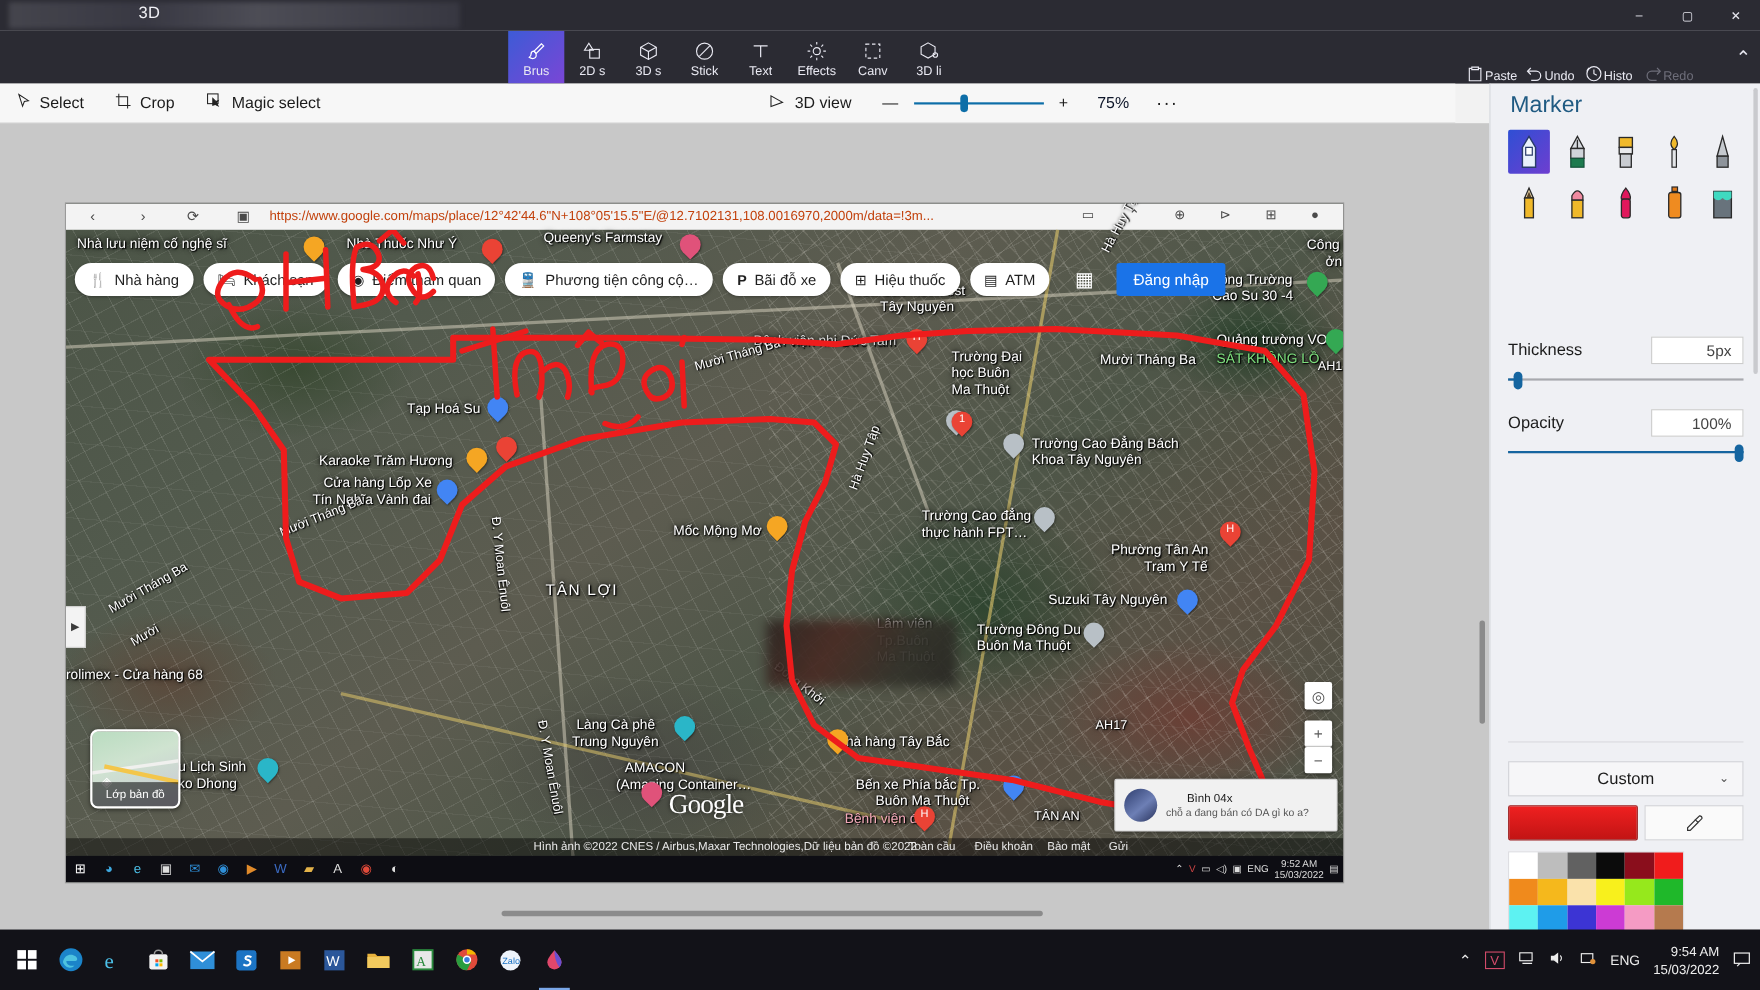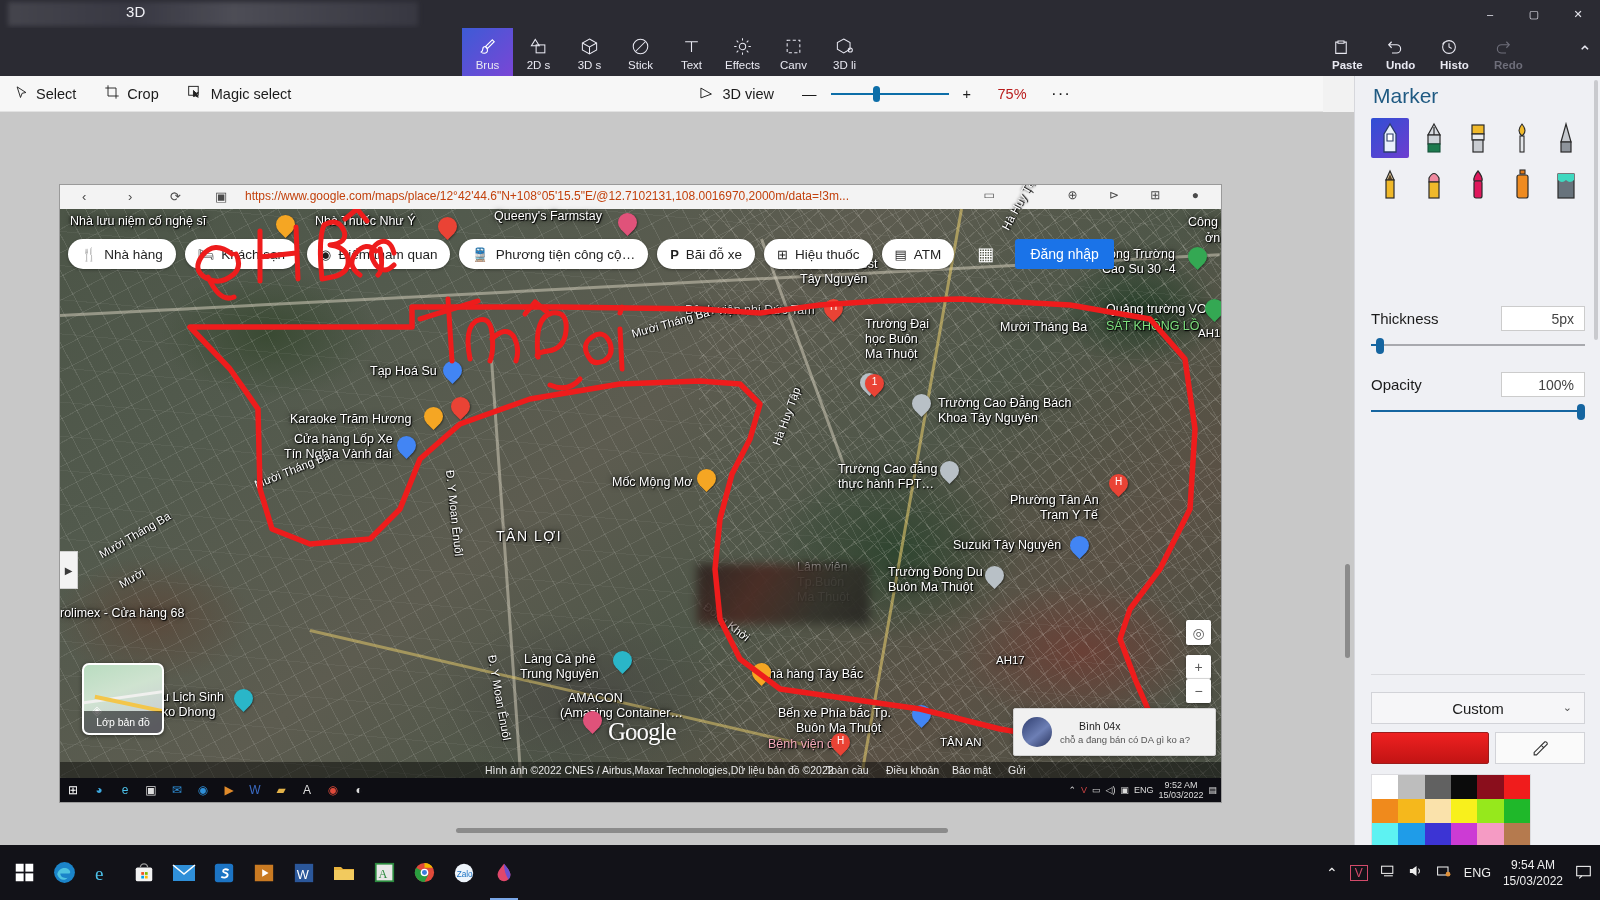--- a/index.html
+++ b/index.html
@@ -50,43 +50,43 @@
     display: flex; flex-direction: column; align-items: center;
     color: #e9e9f2; cursor: default;
   }
   .rtool.active { background: linear-gradient(135deg,#3d5bd6 0%, #7a46d6 100%); }
   .rtool .ric { height: 28px; display: flex; align-items: flex-end; justify-content: center; font-size: 17px; line-height: 1; }
   .rtool .rlb { font-size: 11.5px; margin-top: 3px; white-space: nowrap; overflow: hidden; max-width: 51px; text-align: center; }
   .rtool.wide .rlb { max-width: 56px; }
 
   #ribbon-right { position: absolute; right: 52px; top: 0; display: flex; }
   .rbtn {
-    width: 54px; height: 48px; display: flex; flex-direction: column;
-    align-items: flex-start; color: #e9e9f2; font-weight: bold;
+    width: 54px; height: 48px; display: flex; flex-direction: row;
+    align-items: flex-end; color: #e9e9f2;
   }
   .rbtn.dim { color: #6e6e7a; }
   .rbtn .ric { height: 28px; display: flex; align-items: flex-end; justify-content: center; font-size: 18px; }
   .rbtn .rlb { font-size: 11.5px; margin-top: 3px; white-space: nowrap; overflow: hidden; max-width: 54px; }
   #ribbon-expand {
     position: absolute; right: 8px; top: 14px; color: #e9e9f2; font-size: 17px;
   }
 
   
   #subbar {
     position: absolute; left: 0; top: 76px; width: 1323px; height: 36px;
     background: #f7f7f7; border-bottom: 1px solid #e2e2e2;
     display: flex; align-items: center;
   }
   .sb-item { display: flex; align-items: center; gap: 7px; padding: 0 14px; height: 36px; color: #1b1b1b; font-size: 14.5px; }
   .sb-ic { font-size: 15px; display: inline-block; }
   #subbar-right { position: absolute; right: 240px; top: 0; display: flex; align-items: center; height: 36px; }
   #zoom-slider { position: relative; width: 118px; height: 36px; display: flex; align-items: center; }
   #zoom-track { width: 118px; height: 2px; background: #0d6ea8; }
   #zoom-thumb { position: absolute; left: 42px; top: 10px; width: 7px; height: 16px; border-radius: 4px; background: #0d6ea8; }
-  #zoom-pct { width: 54px; text-align: center; font-size: 14.5px; color: #b91c1c; }
+  #zoom-pct { width: 54px; text-align: center; font-size: 14.5px; color: #0f172a; }
   #more-dots { padding: 0 12px; font-size: 17px; color: #1b1b1b; letter-spacing: 1px; }
 
   
   #canvas-area {
     position: absolute; left: 0; top: 112px; width: 1354px; height: 733px;
     background: #c8c8c8;
   }
 
   
   #shot {
@@ -340,21 +340,21 @@
   .tb {
     width: 40px; height: 55px; display: flex; align-items: center; justify-content: center;
     position: relative;
   }
   .tb svg, .tb .g { display: block; }
   .tb.active::after {
     content: ''; position: absolute; bottom: 0; left: 6px; width: 28px; height: 2px; background: #7aa7e8;
   }
   #tray { position: absolute; right: 8px; top: 0; height: 55px; display: flex; align-items: center; gap: 12px; color: #eee; }
   #tray .ic { font-size: 14px; }
-  #tray-clock { text-align: center; font-size: 12px; line-height: 16px; }
+  #tray-clock { text-align: right; font-size: 12px; line-height: 16px; }
   #tb-left { position: absolute; left: 4px; display: flex; }
 </style>
 </head>
 <body>
 
 <div id="app-window">
 
   <div id="title-bar">
     <div id="title-bar-blur"></div>
     <div id="title-text">3D</div>

